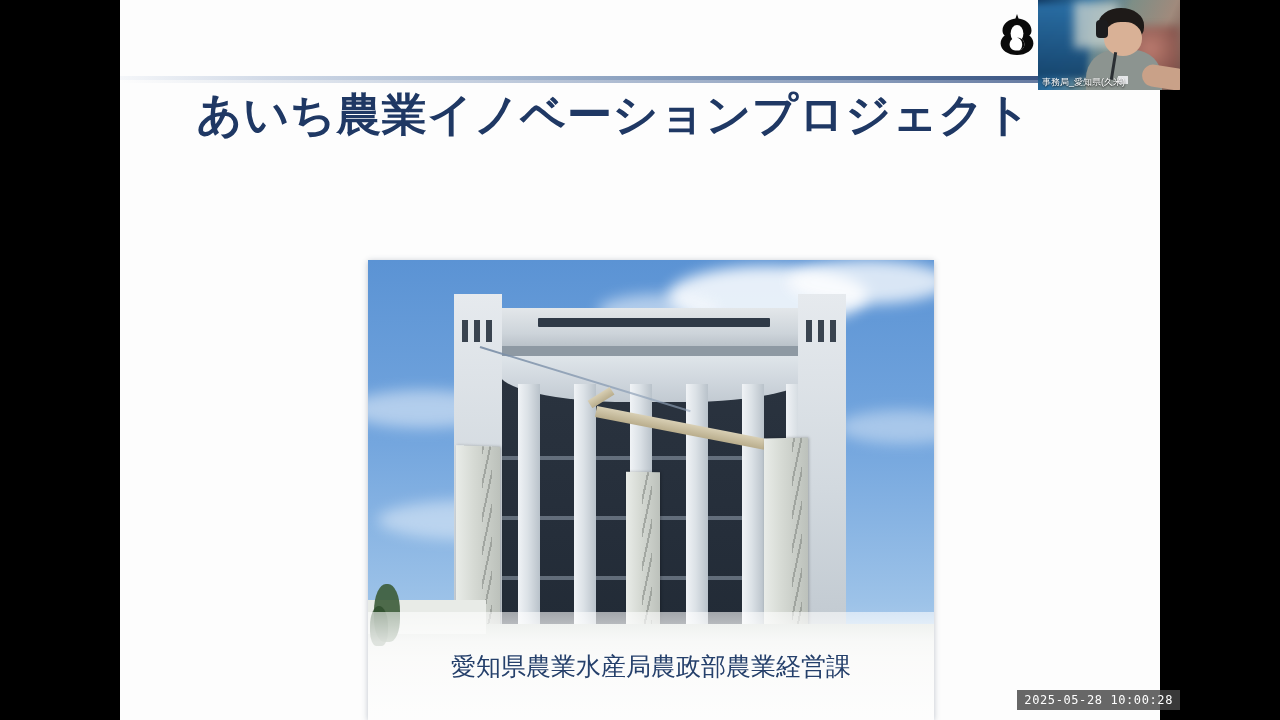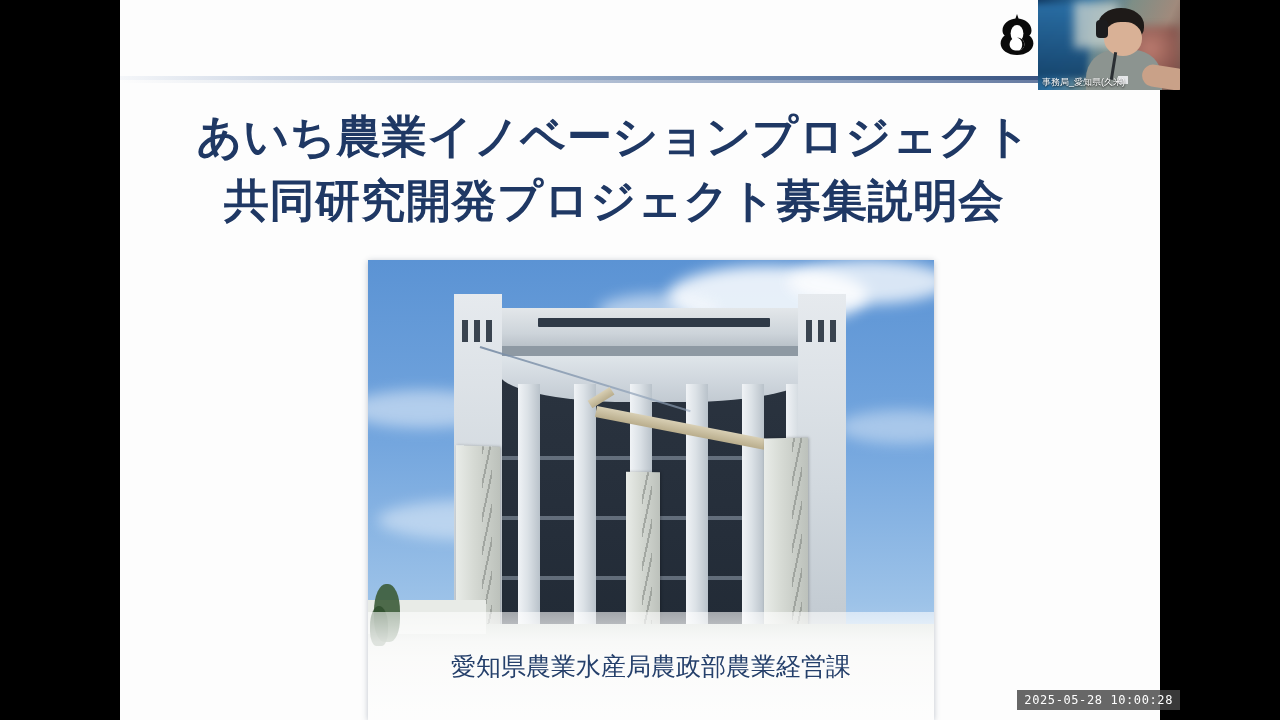--- a/index.html
+++ b/index.html
@@ -22,21 +22,21 @@
                #5f7ba4 66%,#34507f 86%,#23396b 100%);
     opacity:.95;
   }
   .top-rule-soft {
     position:absolute; left:0; top:80px; width:1040px; height:3px;
     background:linear-gradient(to right,rgba(240,243,247,0) 0%,rgba(190,202,220,.8) 30%,
                rgba(120,142,178,.85) 70%,rgba(60,84,132,.9) 100%);
   }
 
   
-  .title-block { position:absolute; left:0; top:109px; width:988px; text-align:center; }
+  .title-block { position:absolute; left:0; top:88px; width:988px; text-align:center;font-family:Liberation Serif, serif; }
   .title-line {
     color:#1f3864; font-weight:700; letter-spacing:.5px;
     line-height:1.24; white-space:nowrap;
     text-shadow:0 1px 0 rgba(255,255,255,.9);
   }
   .title-line.l1 { font-size:45px; }
   .title-line.l2 { font-size:45px; margin-top:8px; }
 
   
   #photo {
@@ -189,21 +189,20 @@
   <div style="position:absolute;left:1160px;top:0;width:120px;height:720px;background:#000;"></div>
 
   <div id="slide">
     <div id="slide-inner">
 
       <div class="top-rule"></div>
       <div class="top-rule-soft"></div>
 
       <div class="title-block">
         <div class="title-line l1">あいち農業イノベーションプロジェクト</div>
-        <div class="title-line l2">共同研究開発プロジェクト募集説明会</div>
       </div>
 
       <div id="photo">
         <div class="sky"></div>
         <div class="cloud c1"></div>
         <div class="cloud c2"></div>
         <div class="cloud c3"></div>
         <div class="cloud c4"></div>
         <div class="cloud c5"></div>
         <div class="cloud c6"></div>

